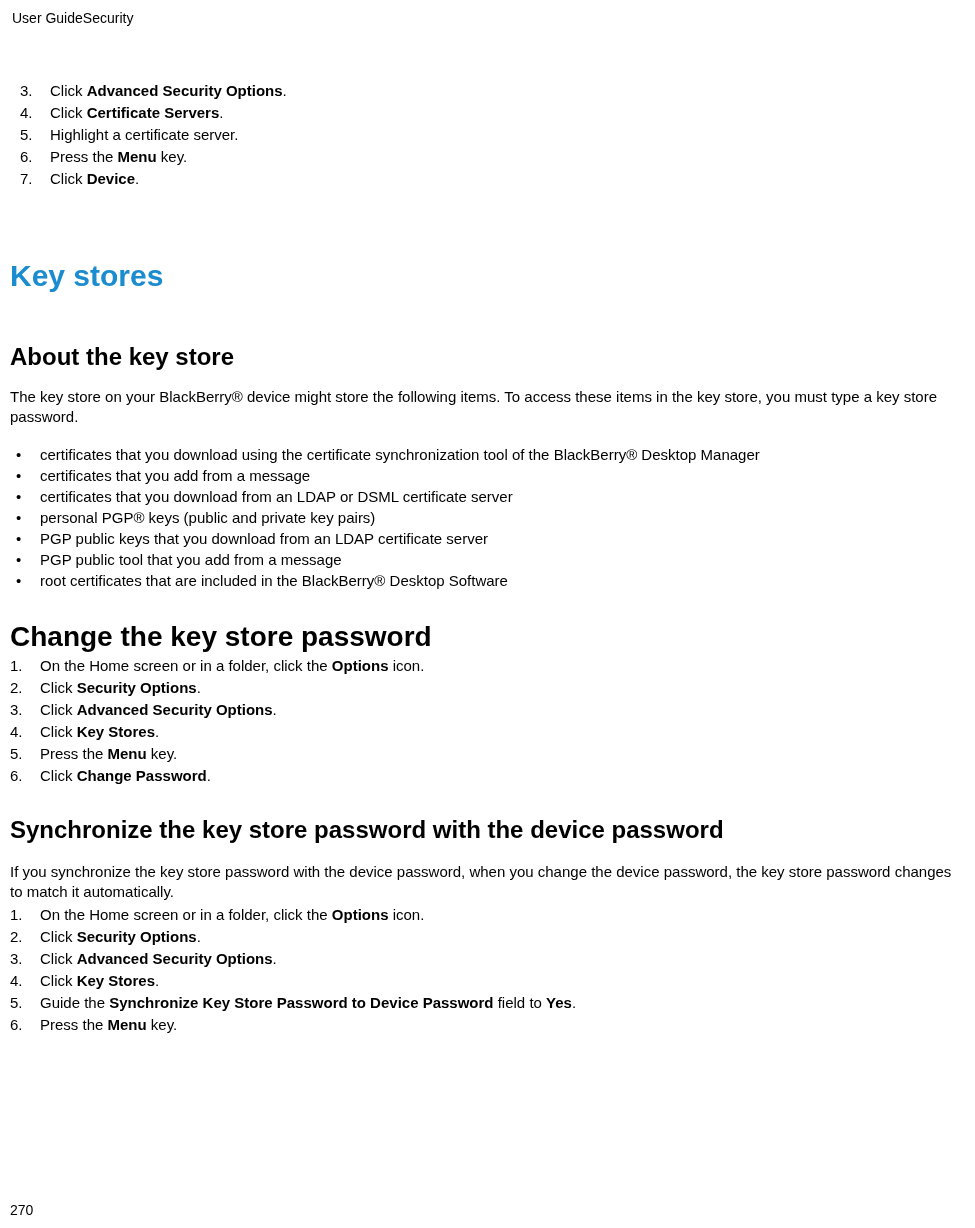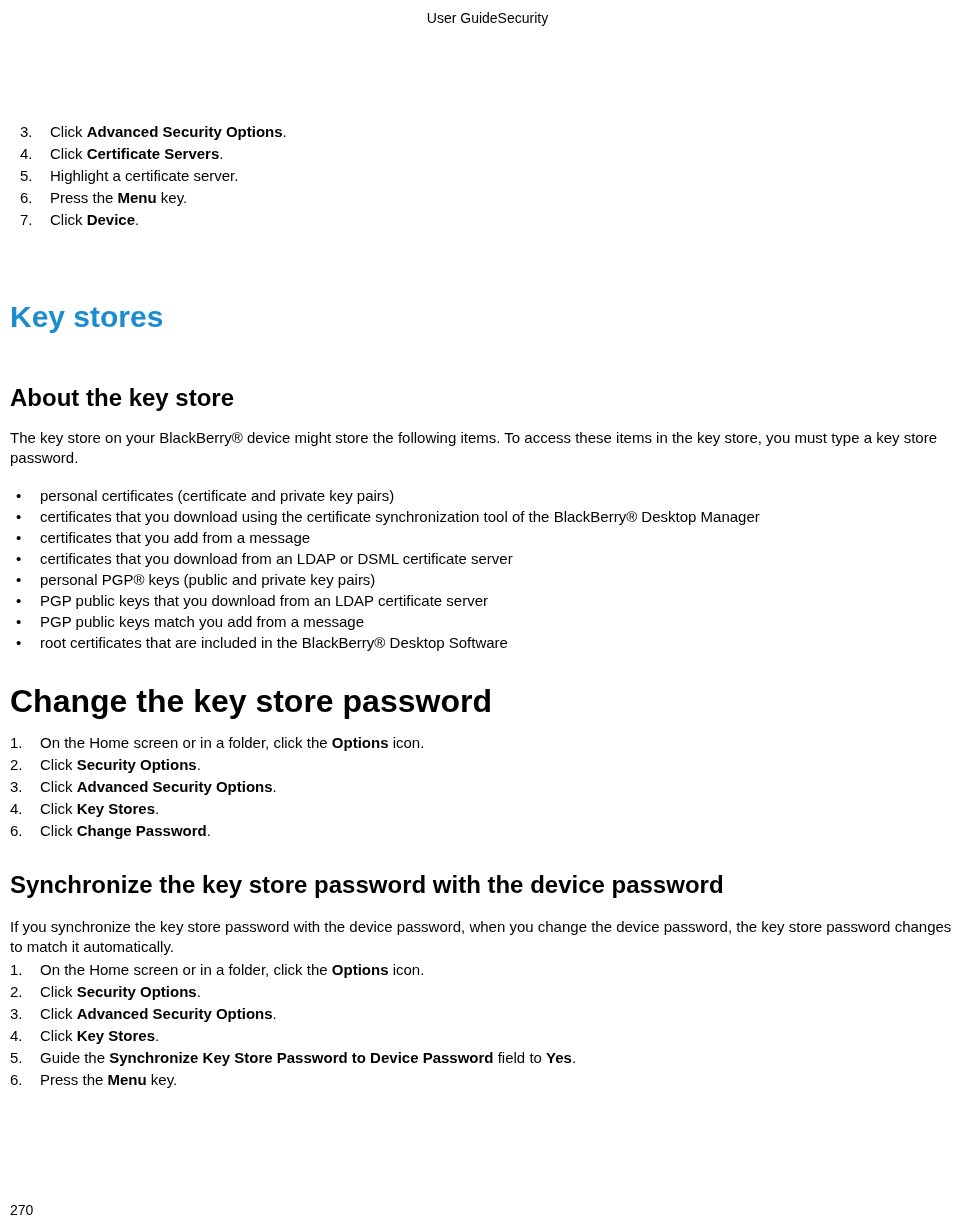--- a/index.html
+++ b/index.html
@@ -5,31 +5,31 @@
     * { margin: 0; padding: 0; box-sizing: border-box; }
     body {
       width: 975px;
       height: 1228px;
       font-family: "Segoe UI", Tahoma, Arial, sans-serif;
       background: #fff;
       color: #000;
       position: relative;
       padding: 10px 10px 20px 10px;
     }
-    .header { display: flex; justify-content: center; font-size: 14px; margin-bottom: 95px; padding: 0 2px; }
+    .header { display: flex; justify-content: flex-start; font-size: 14px; margin-bottom: 54px; padding: 0 2px; }
     .ol-top { list-style: none; padding-left: 10px; }
     .ol-top li { font-size: 15px; line-height: 1.4; margin-bottom: 1px; }
     .ol-top .num { display: inline-block; width: 30px; }
     h1.keystores { color: #1b8ccf; font-size: 30px; font-weight: 600; margin-top: 70px; margin-bottom: 50px; }
     h2.about { font-size: 24px; font-weight: 700; margin-bottom: 16px; }
     p.intro { font-size: 15px; line-height: 1.35; margin-bottom: 16px; }
     ul.bullets { list-style: none; padding-left: 0px; margin-bottom: 30px; }
     ul.bullets li { font-size: 15px; line-height: 1.4; }
     ul.bullets li .bul { display: inline-block; width: 30px; text-align: left; padding-left: 6px; }
-    h2.change { font-size: 32px; font-weight: 700; margin-bottom: 12px; }
+    h2.change { font-size: 28px; font-weight: 700; margin-bottom: 2px; }
     h2.sync { font-size: 24px; font-weight: 700; margin-top: 30px; margin-bottom: 18px; }
     .ol2 { list-style: none; padding-left: 0px; }
     .ol2 li { font-size: 15px; line-height: 1.4; margin-bottom: 1px; }
     .ol2 .num { display: inline-block; width: 30px; }
     .pagenum { position: absolute; bottom: 10px; left: 10px; font-size: 14px; }
     b { font-weight: 700; }
   </style>
 </head>
 <body>
 
@@ -45,36 +45,36 @@
   <li><span class="num">6.</span><span>Press the </span><b>Menu</b><span> key.</span></li>
   <li><span class="num">7.</span><span>Click </span><b>Device</b><span>.</span></li>
 </ul>
 
 <h1 class="keystores">Key stores</h1>
 
 <h2 class="about">About the key store</h2>
 <p class="intro">The key store on your BlackBerry® device might store the following items. To access these items in the key store, you must type a key store password.</p>
 
 <ul class="bullets">
-  <li><span class="bul">•</span><span>personal certificates (certificate and private key pairs)</span></li>
   <li><span class="bul">•</span><span>certificates that you download using the certificate synchronization tool of the BlackBerry® Desktop Manager</span></li>
   <li><span class="bul">•</span><span>certificates that you add from a message</span></li>
   <li><span class="bul">•</span><span>certificates that you download from an LDAP or DSML certificate server</span></li>
   <li><span class="bul">•</span><span>personal PGP® keys (public and private key pairs)</span></li>
   <li><span class="bul">•</span><span>PGP public keys that you download from an LDAP certificate server</span></li>
-  <li><span class="bul">•</span><span>PGP public keys match you add from a message</span></li>
+  <li><span class="bul">•</span><span>PGP public tool that you add from a message</span></li>
   <li><span class="bul">•</span><span>root certificates that are included in the BlackBerry® Desktop Software</span></li>
 </ul>
 
 <h2 class="change">Change the key store password</h2>
 <ul class="ol2">
   <li><span class="num">1.</span><span>On the Home screen or in a folder, click the </span><b>Options</b><span> icon.</span></li>
   <li><span class="num">2.</span><span>Click </span><b>Security Options</b><span>.</span></li>
   <li><span class="num">3.</span><span>Click </span><b>Advanced Security Options</b><span>.</span></li>
   <li><span class="num">4.</span><span>Click </span><b>Key Stores</b><span>.</span></li>
+  <li><span class="num">5.</span><span>Press the </span><b>Menu</b><span> key.</span></li>
   <li><span class="num">6.</span><span>Click </span><b>Change Password</b><span>.</span></li>
 </ul>
 
 <h2 class="sync">Synchronize the key store password with the device password</h2>
 <p class="intro" style="margin-bottom:2px">If you synchronize the key store password with the device password, when you change the device password, the key store password changes to match it automatically.</p>
 <ul class="ol2">
   <li><span class="num">1.</span><span>On the Home screen or in a folder, click the </span><b>Options</b><span> icon.</span></li>
   <li><span class="num">2.</span><span>Click </span><b>Security Options</b><span>.</span></li>
   <li><span class="num">3.</span><span>Click </span><b>Advanced Security Options</b><span>.</span></li>
   <li><span class="num">4.</span><span>Click </span><b>Key Stores</b><span>.</span></li>

